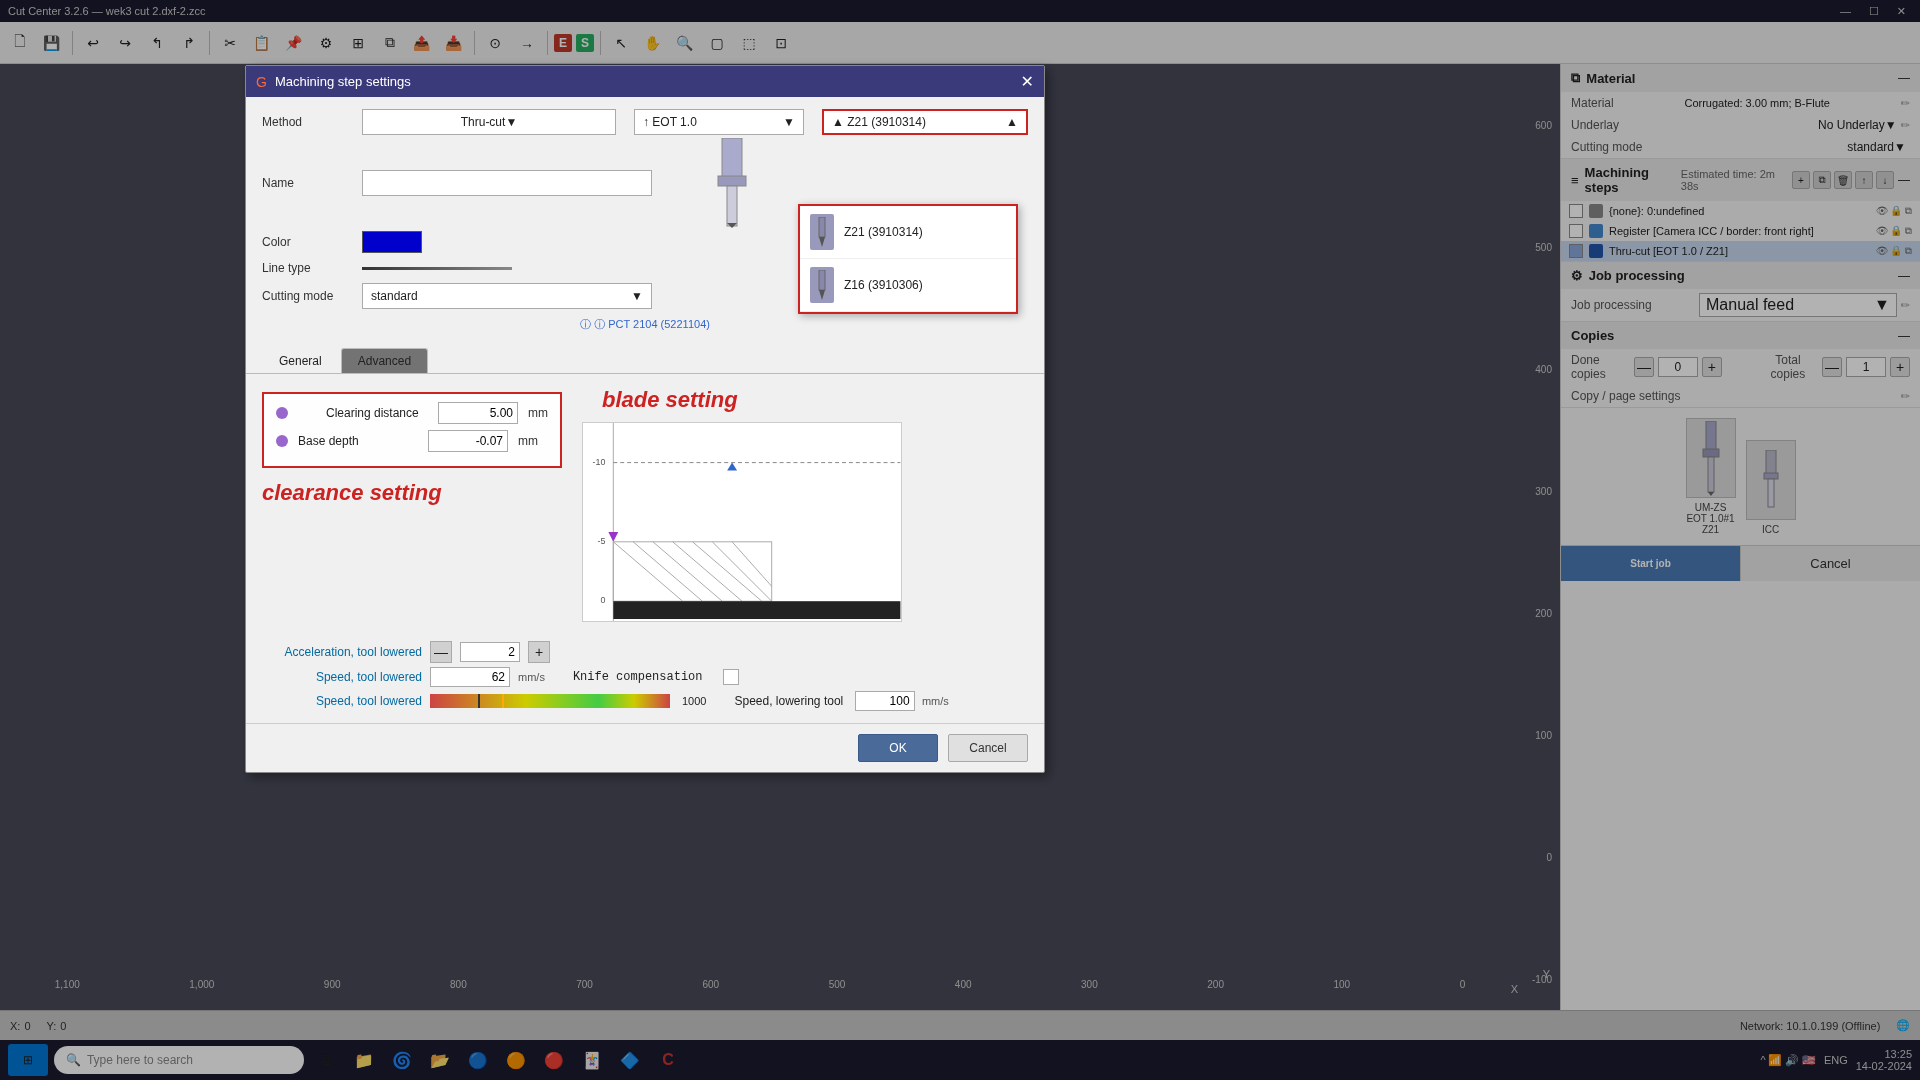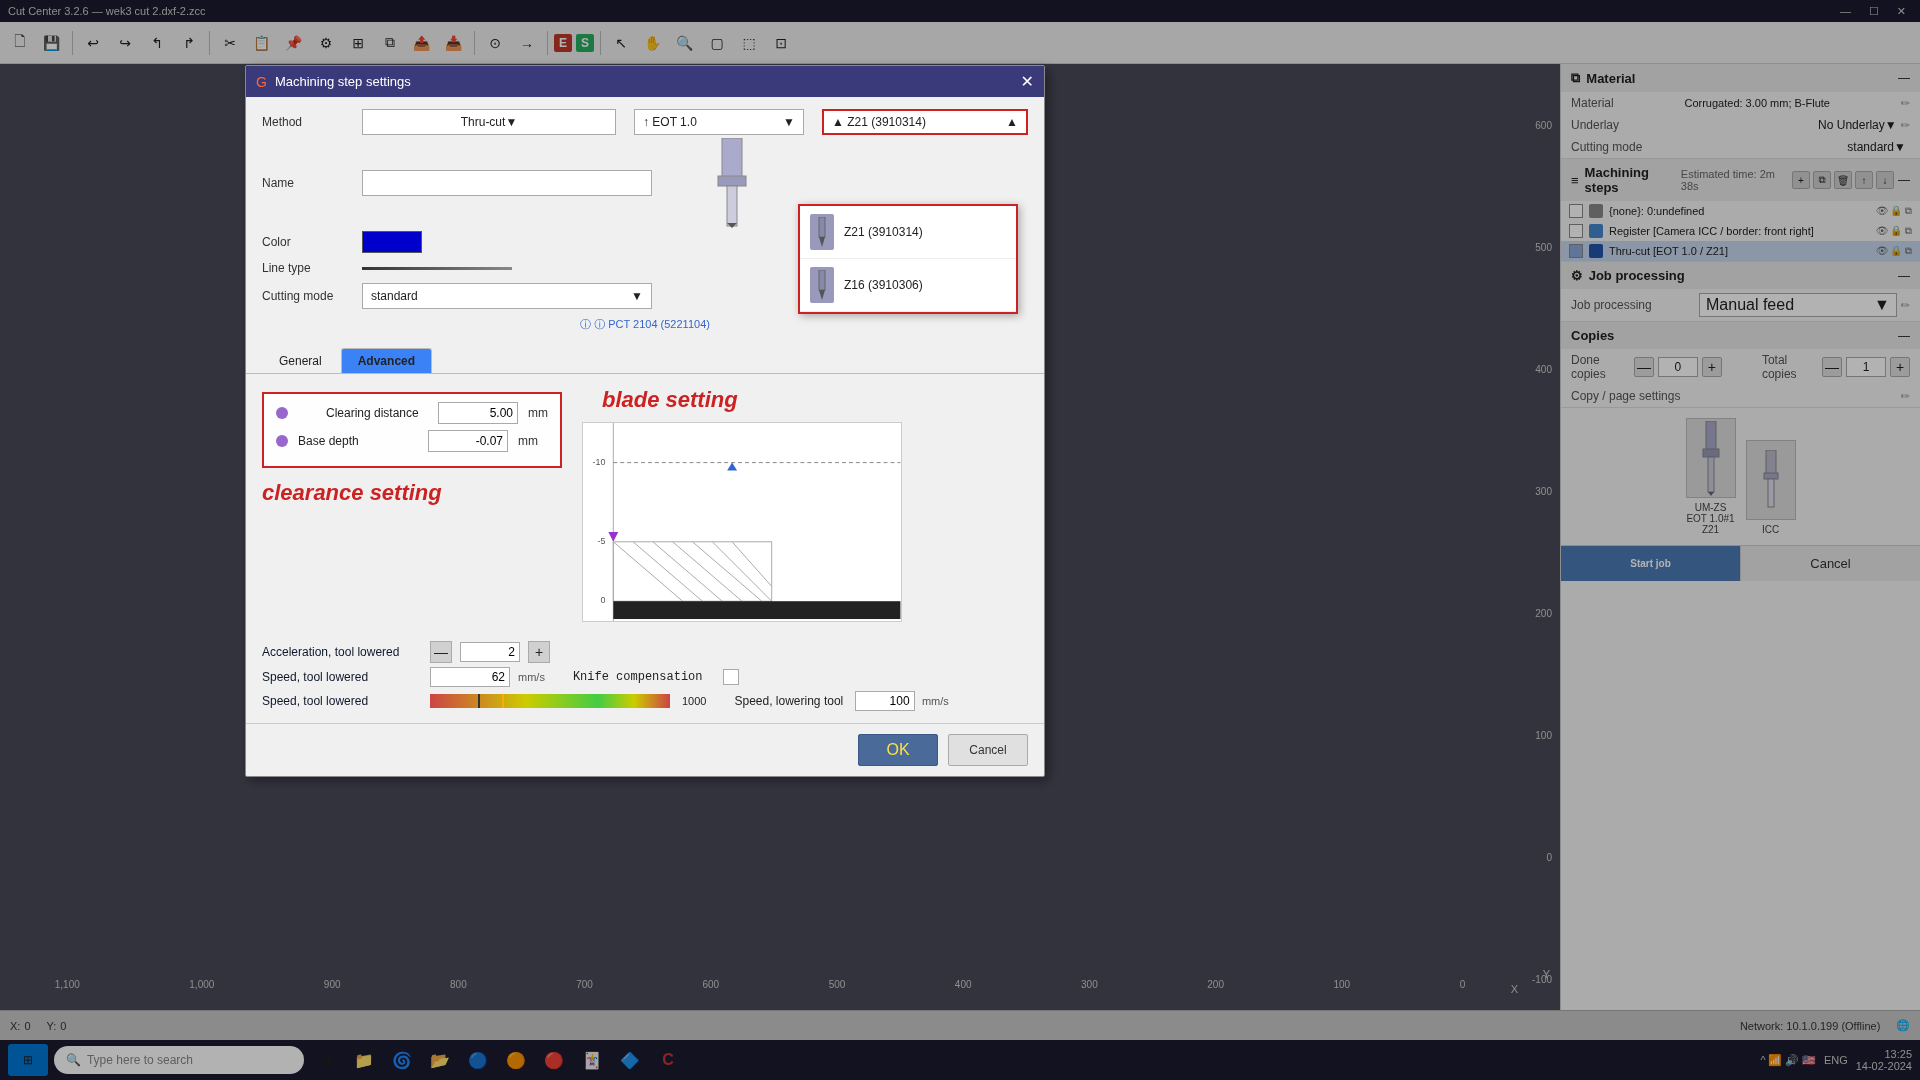--- a/index.html
+++ b/index.html
@@ -138,21 +138,21 @@
       height: 26px; background: white; border: 1px solid #aaa;
       display: flex; align-items: center; justify-content: space-between;
       padding: 0 8px; cursor: pointer; font-size: 12px;
     }
     .form-control-text { height: 26px; background: white; border: 1px solid #aaa; padding: 0 8px; font-size: 12px; display: flex; align-items: center; }
     .color-swatch { width: 60px; height: 22px; background: #0000cc; border: 1px solid #555; cursor: pointer; }
 
     
     #modal-tabs { display: flex; border-bottom: 1px solid #bbb; padding: 0 16px; margin-bottom: 10px; }
     .modal-tab { padding: 5px 16px; cursor: pointer; font-size: 12px; border: 1px solid transparent; border-bottom: none; margin-right: 2px; border-radius: 3px 3px 0 0; }
-    .modal-tab.active { background: #3b82f6; border-color: #bbb; border-bottom-color: white; font-weight: bold; }
+    .modal-tab.active { background: #737373; border-color: #bbb; border-bottom-color: white; font-weight: normal; }
 
     
     .annotation-text {
       color: #cc2222; font-size: 22px; font-weight: bold; font-style: italic;
       pointer-events: none;
     }
 
     
     .red-outline-box {
       border: 2px solid #cc2222; background: rgba(255,255,255,0.92); padding: 8px 12px;
@@ -169,35 +169,35 @@
       position: absolute; top: 95px; right: 10px;
       width: 220px; background: white; border: 2px solid #cc2222;
       box-shadow: 2px 2px 8px rgba(0,0,0,0.3); z-index: 200;
     }
     .tool-item { display: flex; align-items: center; padding: 8px 10px; gap: 10px; cursor: pointer; border-bottom: 1px solid #eee; }
     .tool-item-icon { width: 24px; height: 36px; background: #9999bb; border-radius: 2px; display: flex; align-items: center; justify-content: center; }
     .tool-item-label { font-size: 12px; }
 
     
     .speed-row { display: flex; align-items: center; gap: 8px; font-size: 12px; margin-bottom: 4px; }
-    .speed-label { width: 160px; color: #0f172a; }
+    .speed-label { width: 160px; color: #0369a1; text-align: right; }
     .speed-minus { width: 22px; height: 22px; background: #d0d0d0; border: 1px solid #aaa; display: flex; align-items: center; justify-content: center; cursor: pointer; font-size: 14px; }
     .speed-plus { width: 22px; height: 22px; background: #d0d0d0; border: 1px solid #aaa; display: flex; align-items: center; justify-content: center; cursor: pointer; font-size: 14px; }
     .speed-val { width: 60px; border: 1px solid #aaa; background: white; text-align: right; padding: 2px 4px; font-size: 12px; }
     .speed-unit { color: #555; font-size: 11px; }
     .speed-bar-container { position: relative; height: 14px; width: 240px; }
     .speed-bar-bg { position: absolute; top: 0; left: 0; right: 0; bottom: 0; background: linear-gradient(to right, #cc4444 0%, #cccc00 40%, #44cc44 70%, #cccc00 85%, #cc4444 100%); }
     .speed-bar-marker { position: absolute; top: 0; bottom: 0; width: 2px; background: #333; }
     .speed-bar-marker2 { position: absolute; top: 0; bottom: 0; width: 2px; background: #ffaa00; }
     .knife-row { display: flex; align-items: center; gap: 20px; font-size: 12px; }
     .knife-checkbox { width: 16px; height: 16px; border: 1px solid #aaa; background: white; }
 
     
     #modal-bottom { padding: 10px 16px; border-top: 1px solid #ccc; display: flex; justify-content: flex-end; gap: 10px; }
-    .btn-ok { width: 80px; padding: 6px; background: #4a6a9a; color: #fde047; border: 1px solid #3a5a8a; cursor: pointer; font-size: 16px; border-radius: 2px; }
+    .btn-ok { width: 80px; padding: 6px; background: #4a6a9a; color: #ffffff; border: 1px solid #3a5a8a; cursor: pointer; font-size: 12px; border-radius: 2px; }
     .btn-cancel { width: 80px; padding: 6px; background: #e0e0e0; color: #333; border: 1px solid #aaa; cursor: pointer; font-size: 12px; border-radius: 2px; }
 
     
     .pct-row { text-align: center; font-size: 11px; color: #3366cc; margin: 4px 0; cursor: pointer; }
 
     
     #coord-labels { position: absolute; right: 8px; top: 0; bottom: 0; width: 30px; display: flex; flex-direction: column; justify-content: space-around; align-items: flex-end; font-size: 10px; color: #ccc; }
     #bottom-coord-labels { position: absolute; bottom: 50px; left: 0; right: 40px; display: flex; justify-content: space-around; font-size: 10px; color: #ccc; }
 
     .linetype-bar { width: 150px; height: 3px; background: linear-gradient(to right, #333, #888); }
@@ -386,21 +386,21 @@
         <span class="copies-title">Copies</span>
         <span>—</span>
       </div>
       <div class="copies-row">
         <span class="copies-label">Done copies</span>
         <div class="copies-stepper">
           <div class="stepper-btn">—</div>
           <div class="stepper-val">0</div>
           <div class="stepper-btn">+</div>
         </div>
-        <span class="copies-label" style="margin-left:32px;">Total copies</span>
+        <span class="copies-label" style="margin-left:32px;text-align:center;">Total copies</span>
         <div class="copies-stepper">
           <div class="stepper-btn">—</div>
           <div class="stepper-val">1</div>
           <div class="stepper-btn">+</div>
         </div>
       </div>
       <div class="panel-row">
         <span class="panel-label">Copy / page settings</span>
         <span class="panel-edit-icon">✏</span>
       </div>

